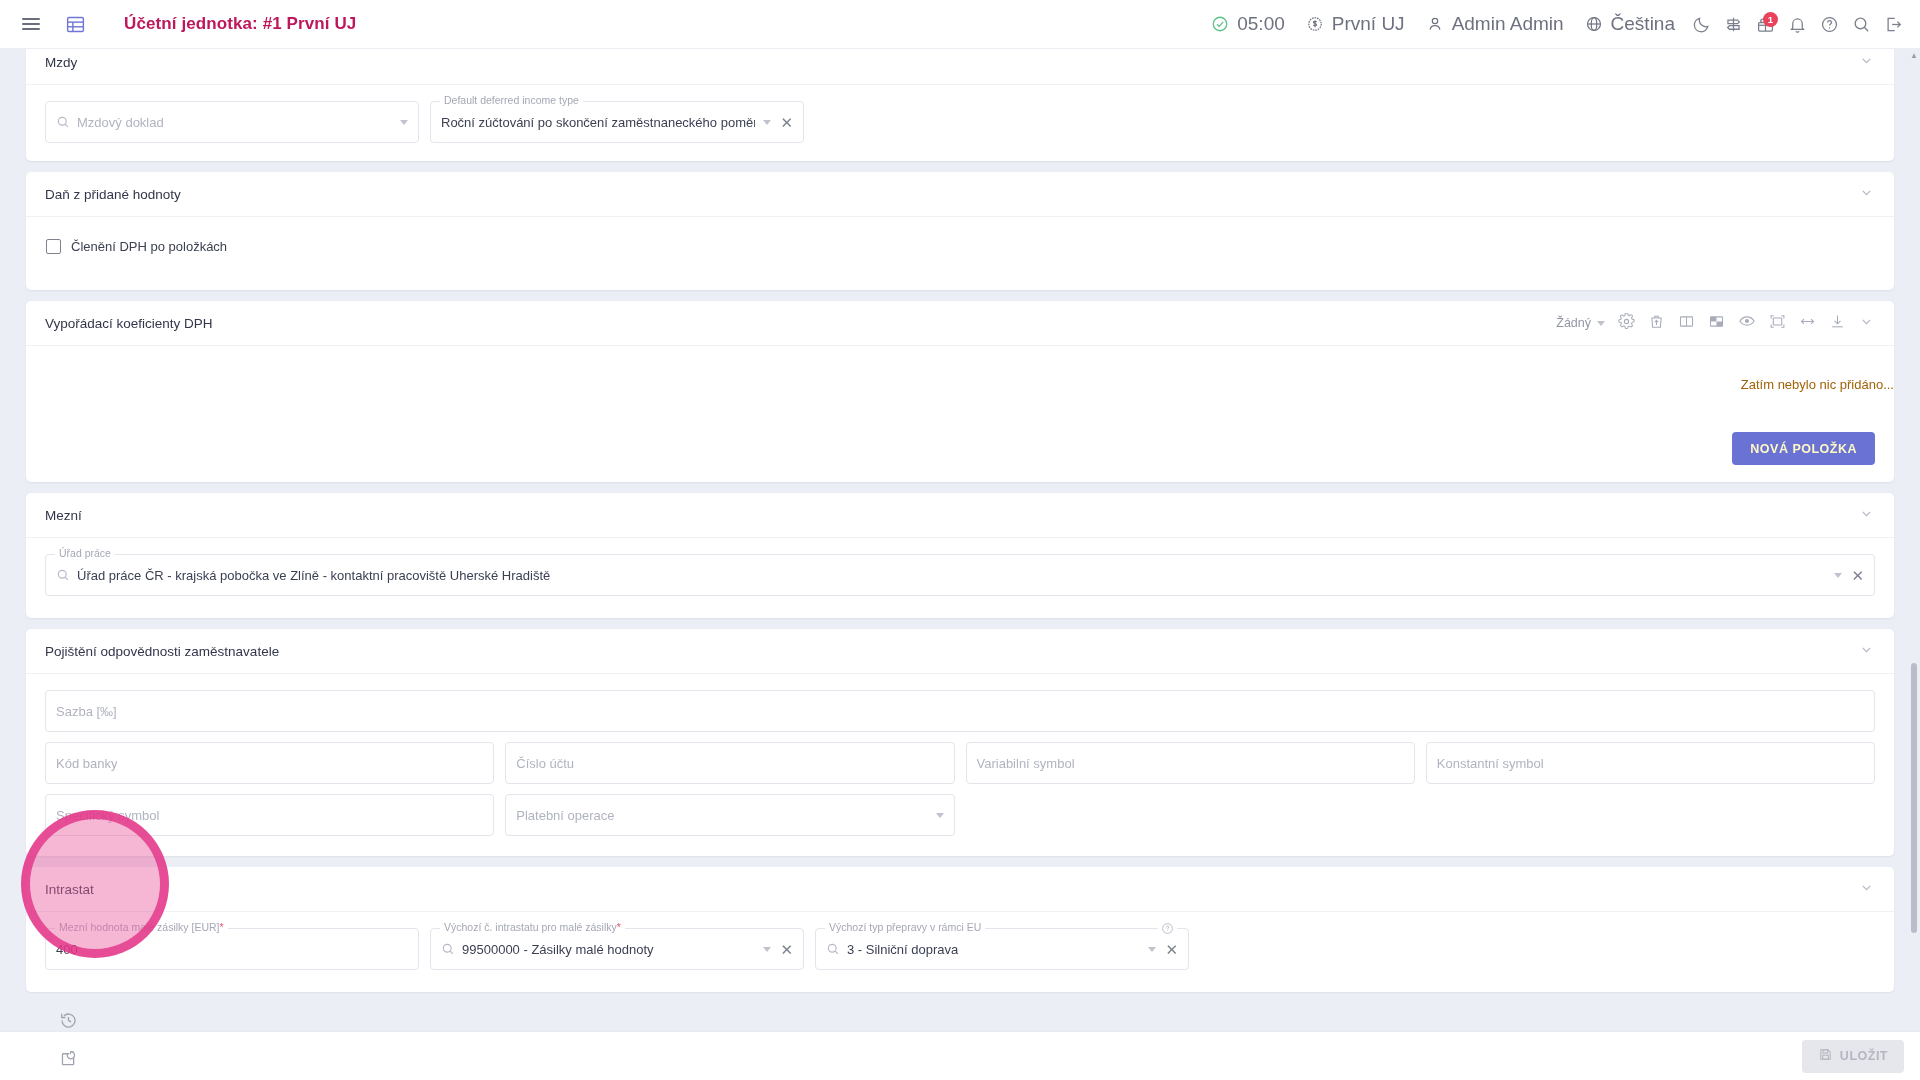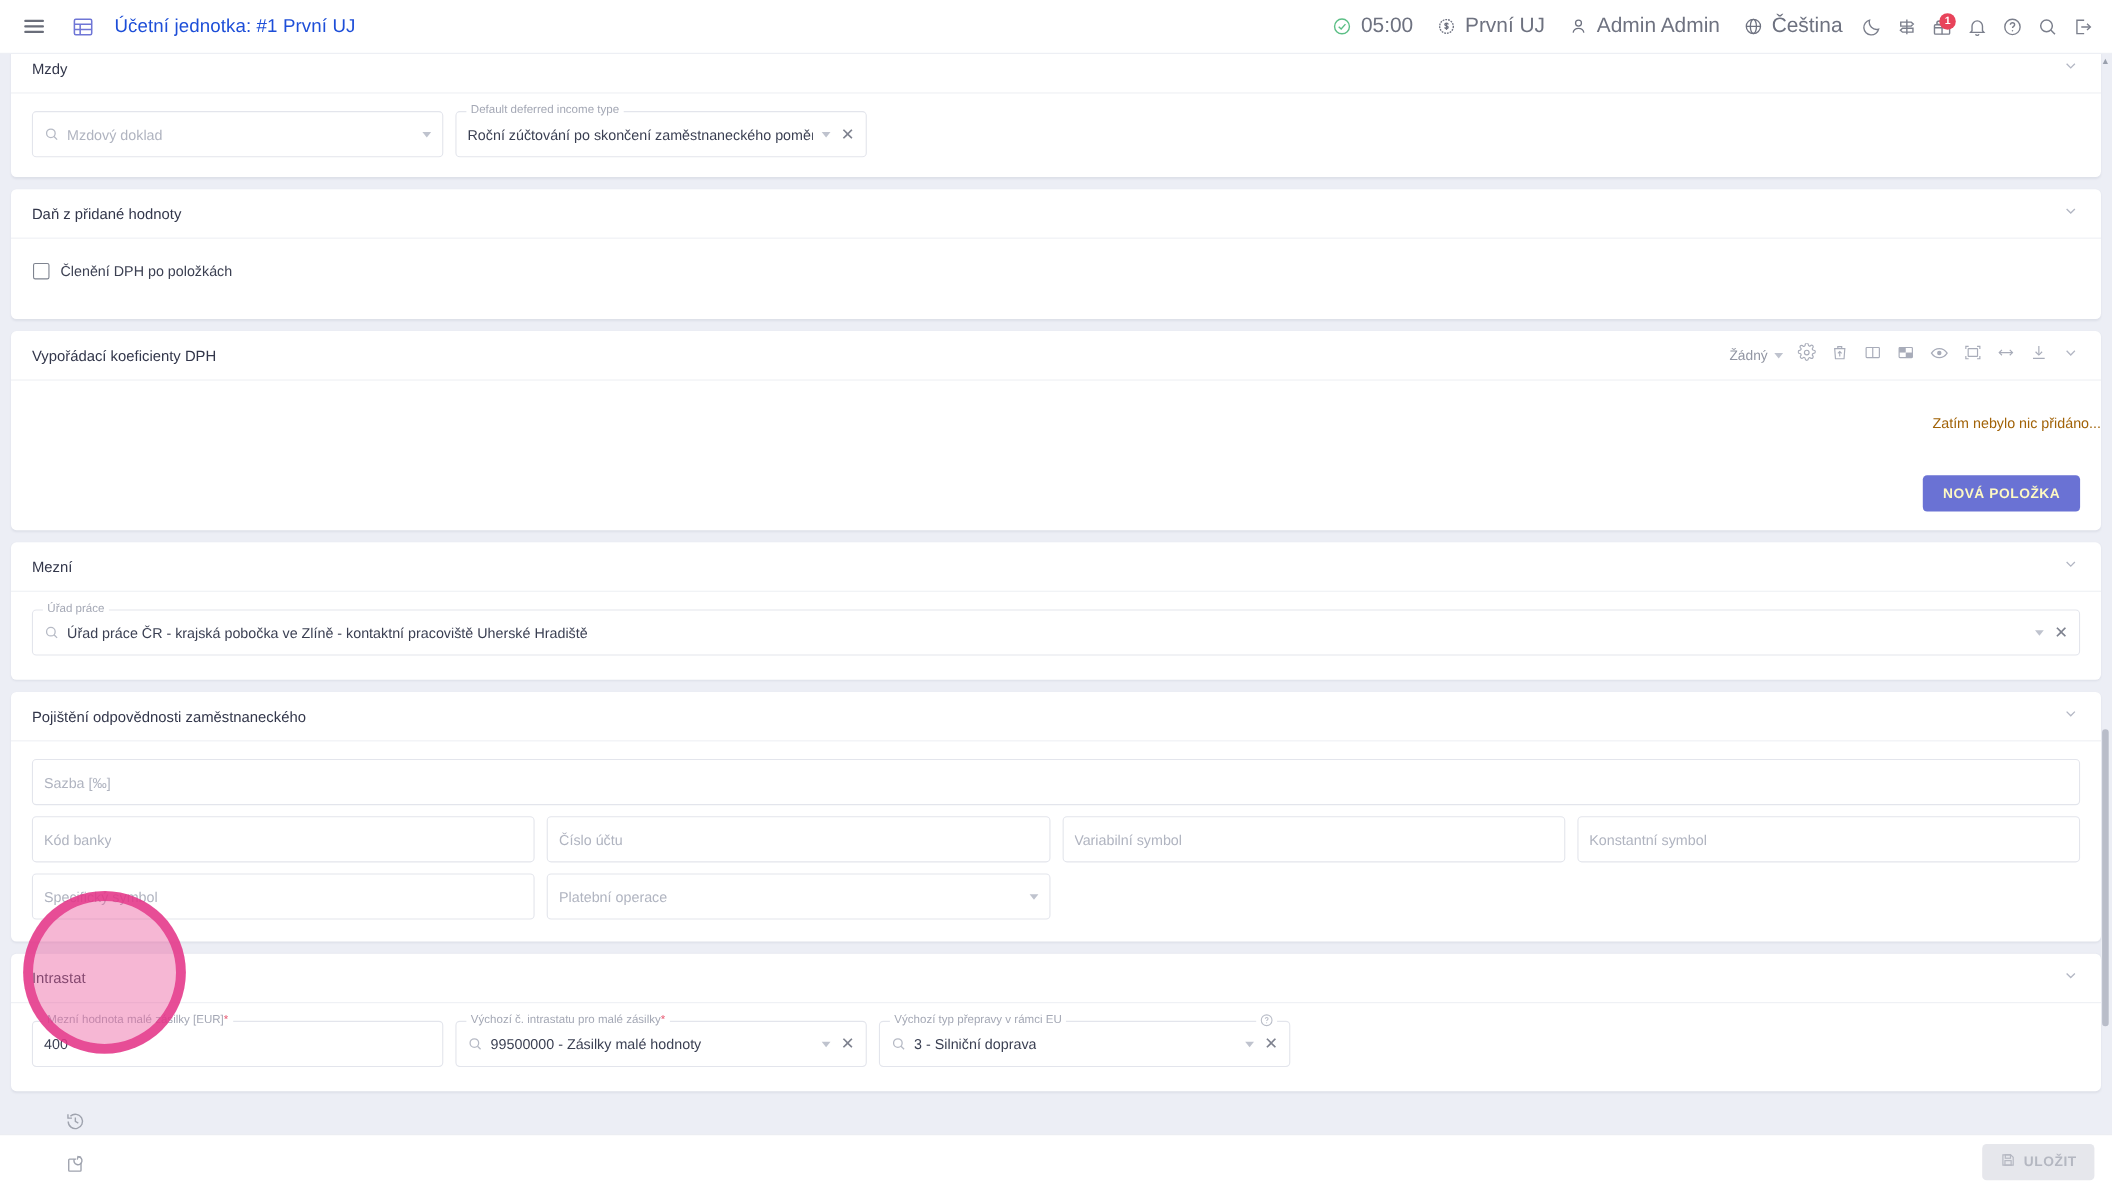--- a/index.html
+++ b/index.html
@@ -20,21 +20,21 @@
   }
   .tb-left { display: flex; align-items: center; gap: 14px; padding-left: 16px; }
   .icon-btn {
     width: 30px; height: 30px; display: flex; align-items: center;
     justify-content: center; color: #7b7f8c; flex: none;
   }
   .hamburger { width: 18px; }
   .hamburger span { display:block; height:2px; background:#6a6e7a; margin:3px 0; border-radius:1px;}
   .brand-icon { color: #6f76d6; }
   .page-title {
-    font-size: 17px; color: #1d4ed8; font-weight: 400; margin-left: 0;
+    font-size: 17px; color: #be185d; font-weight: 700; margin-left: 20px;
     letter-spacing: .1px; white-space: nowrap;
   }
   .tb-right {
     margin-left: auto; display: flex; align-items: center;
     gap: 2px; padding-right: 12px; color: #8a8e99;
   }
   .tb-item {
     display: flex; align-items: center; gap: 7px; padding: 0 9px; height: 34px;
     font-size: 19px; color: #6e7280; white-space: nowrap;
   }
@@ -45,21 +45,21 @@
     display: flex; align-items: center; justify-content: center; font-weight: 700;
     padding: 0 3px; line-height: 1;
   }
   .has-badge { position: relative; }
 
   
   .content {
     position: absolute; top: 49px; left: 0; width: 1920px; height: 982px;
     overflow: hidden; background: #eceef5;
   }
-  .scroll-inner { padding: 0 10px; }
+  .scroll-inner { padding: 0 26px; }
 
   .card {
     background: #fff; border-radius: 5px; margin-bottom: 11px;
     box-shadow: 0 1px 2px rgba(35,40,70,.07);
   }
   .card-head {
     height: 45px; display: flex; align-items: center; padding: 0 20px 0 19px;
     border-bottom: 1px solid #eef0f4;
   }
   .card-title { font-size: 13.5px; color: #32364a; font-weight: 400; }
@@ -422,21 +422,21 @@
               <span class="xmark">✕</span>
             </span>
           </div>
         </div>
       </div>
     </div>
   </div>
 
   <div class="card">
     <div class="card-head">
-      <span class="card-title">Pojištění odpovědnosti zaměstnaneckého</span>
+      <span class="card-title">Pojištění odpovědnosti zaměstnavatele</span>
       <div class="head-tools">
         <span class="chev">
           <svg width="15" height="15" viewBox="0 0 24 24" fill="none" stroke="currentColor" stroke-width="1.9">
                 <polyline points="6,9.5 12,15.5 18,9.5"></polyline>
               </svg>
         </span>
       </div>
     </div>
     <div class="card-body" style="padding-bottom:20px;">
       <div class="row">

